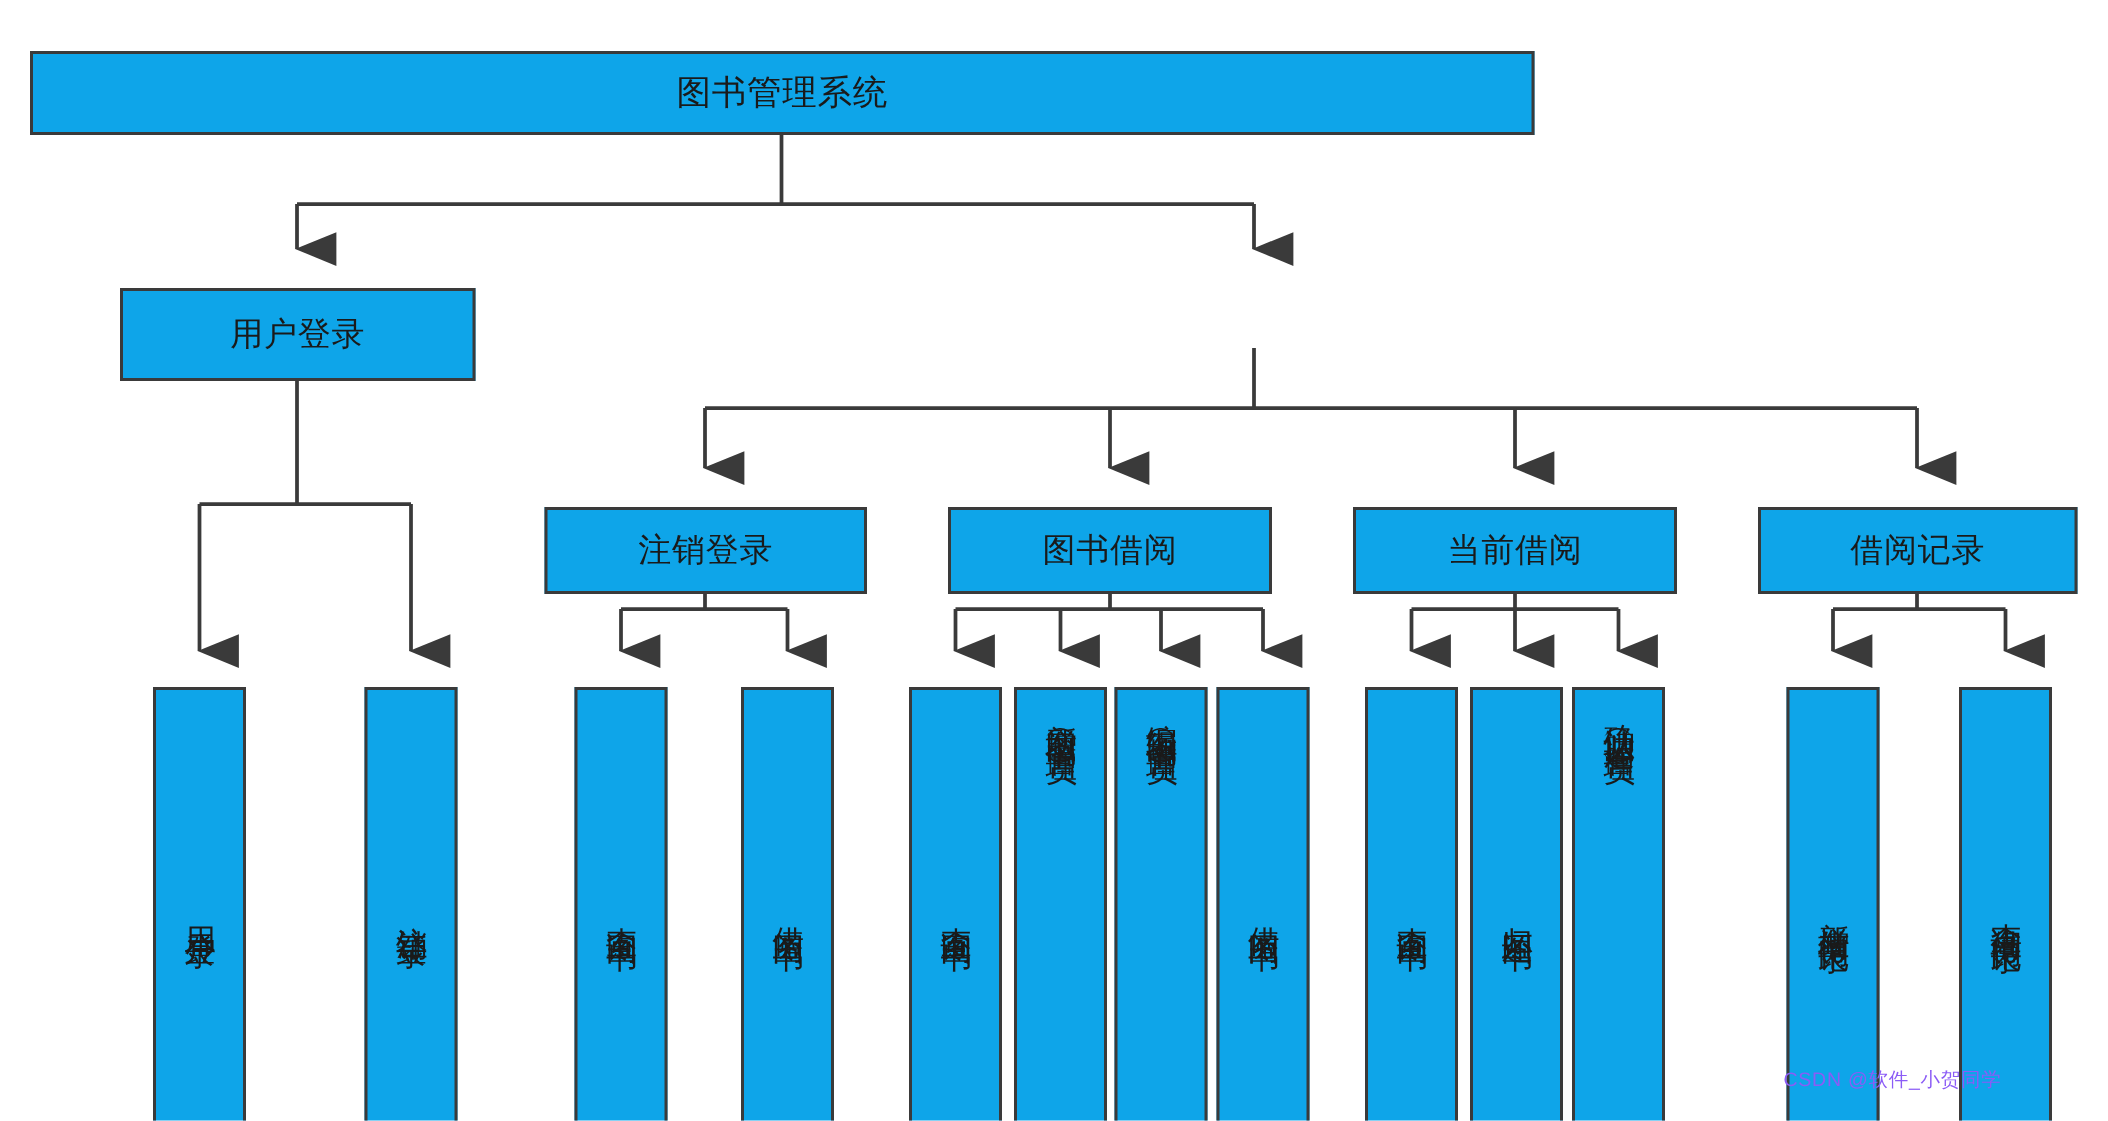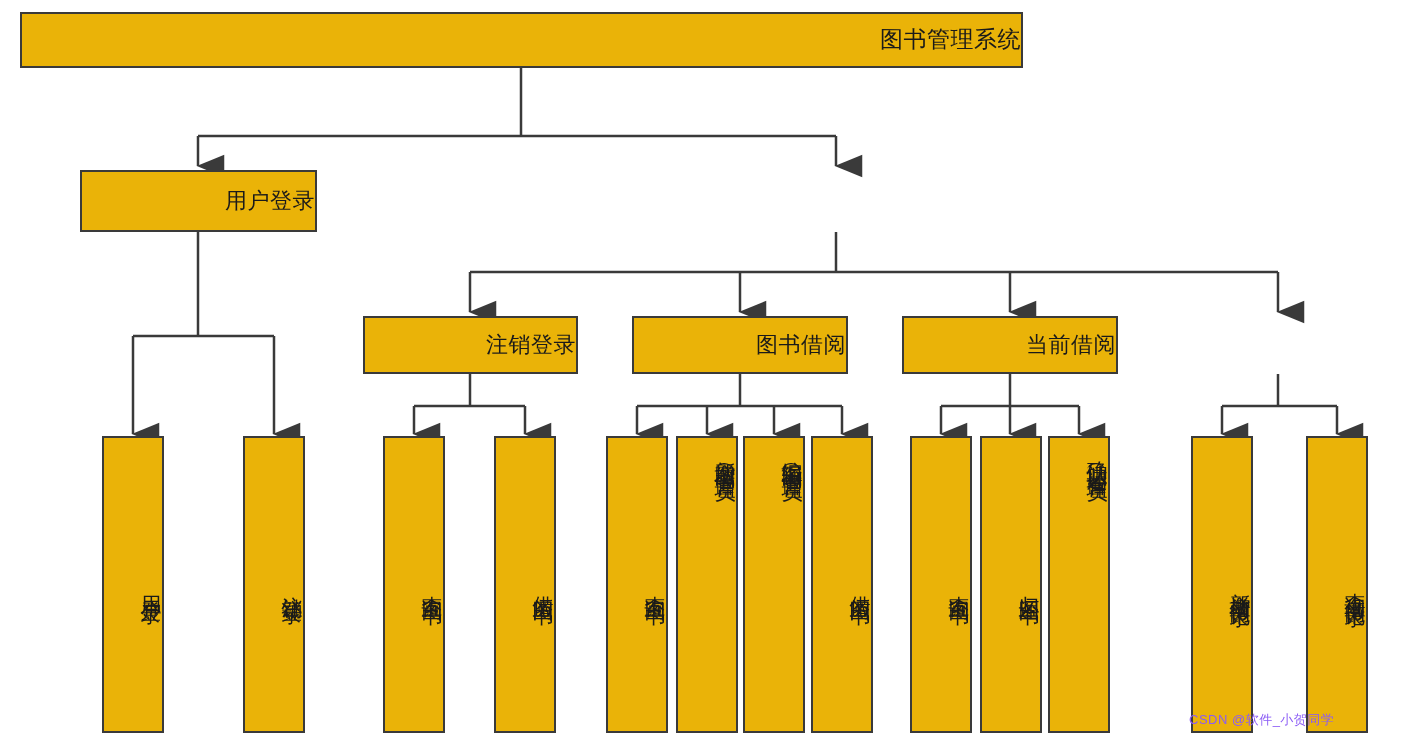--- a/index.html
+++ b/index.html
@@ -23,26 +23,27 @@
     position: absolute;
     left: 0;
     top: 0;
     width: 1405px;
     height: 747px;
     pointer-events: none;
   }
   .node {
     position: absolute;
     box-sizing: border-box;
-    background: #eab308;
+    background: #0ea5e9;
     border: 2px solid #3a3a3a;
     display: flex;
     align-items: center;
-    justify-content: flex-end;
+    justify-content: center;
     overflow: hidden;
+    margin-top: 22px;
   }
   .node-label {
     color: #1a1a1a;
     letter-spacing: 0.5px;
     line-height: 1.12;
     text-align: center;
     white-space: nowrap;
   }
   .node.horizontal .node-label {
     font-size: 22px;
@@ -146,20 +147,23 @@
   </div>
 
   <div class="node horizontal" style="left:632px; top:316px; width:216px; height:58px;">
     <span class="node-label">图书借阅</span>
   </div>
 
   <div class="node horizontal" style="left:902px; top:316px; width:216px; height:58px;">
     <span class="node-label">当前借阅</span>
   </div>
 
+  <div class="node horizontal" style="left:1172px; top:316px; width:213px; height:58px;">
+    <span class="node-label">借阅记录</span>
+  </div>
 
   <div class="node vertical centered" style="left:102px; top:436px; width:62px; height:297px;">
     <span class="node-label">用户登录</span>
   </div>
 
   <div class="node vertical centered" style="left:243px; top:436px; width:62px; height:297px;">
     <span class="node-label">注销登录</span>
   </div>
 
   <div class="node vertical centered" style="left:383px; top:436px; width:62px; height:297px;">

